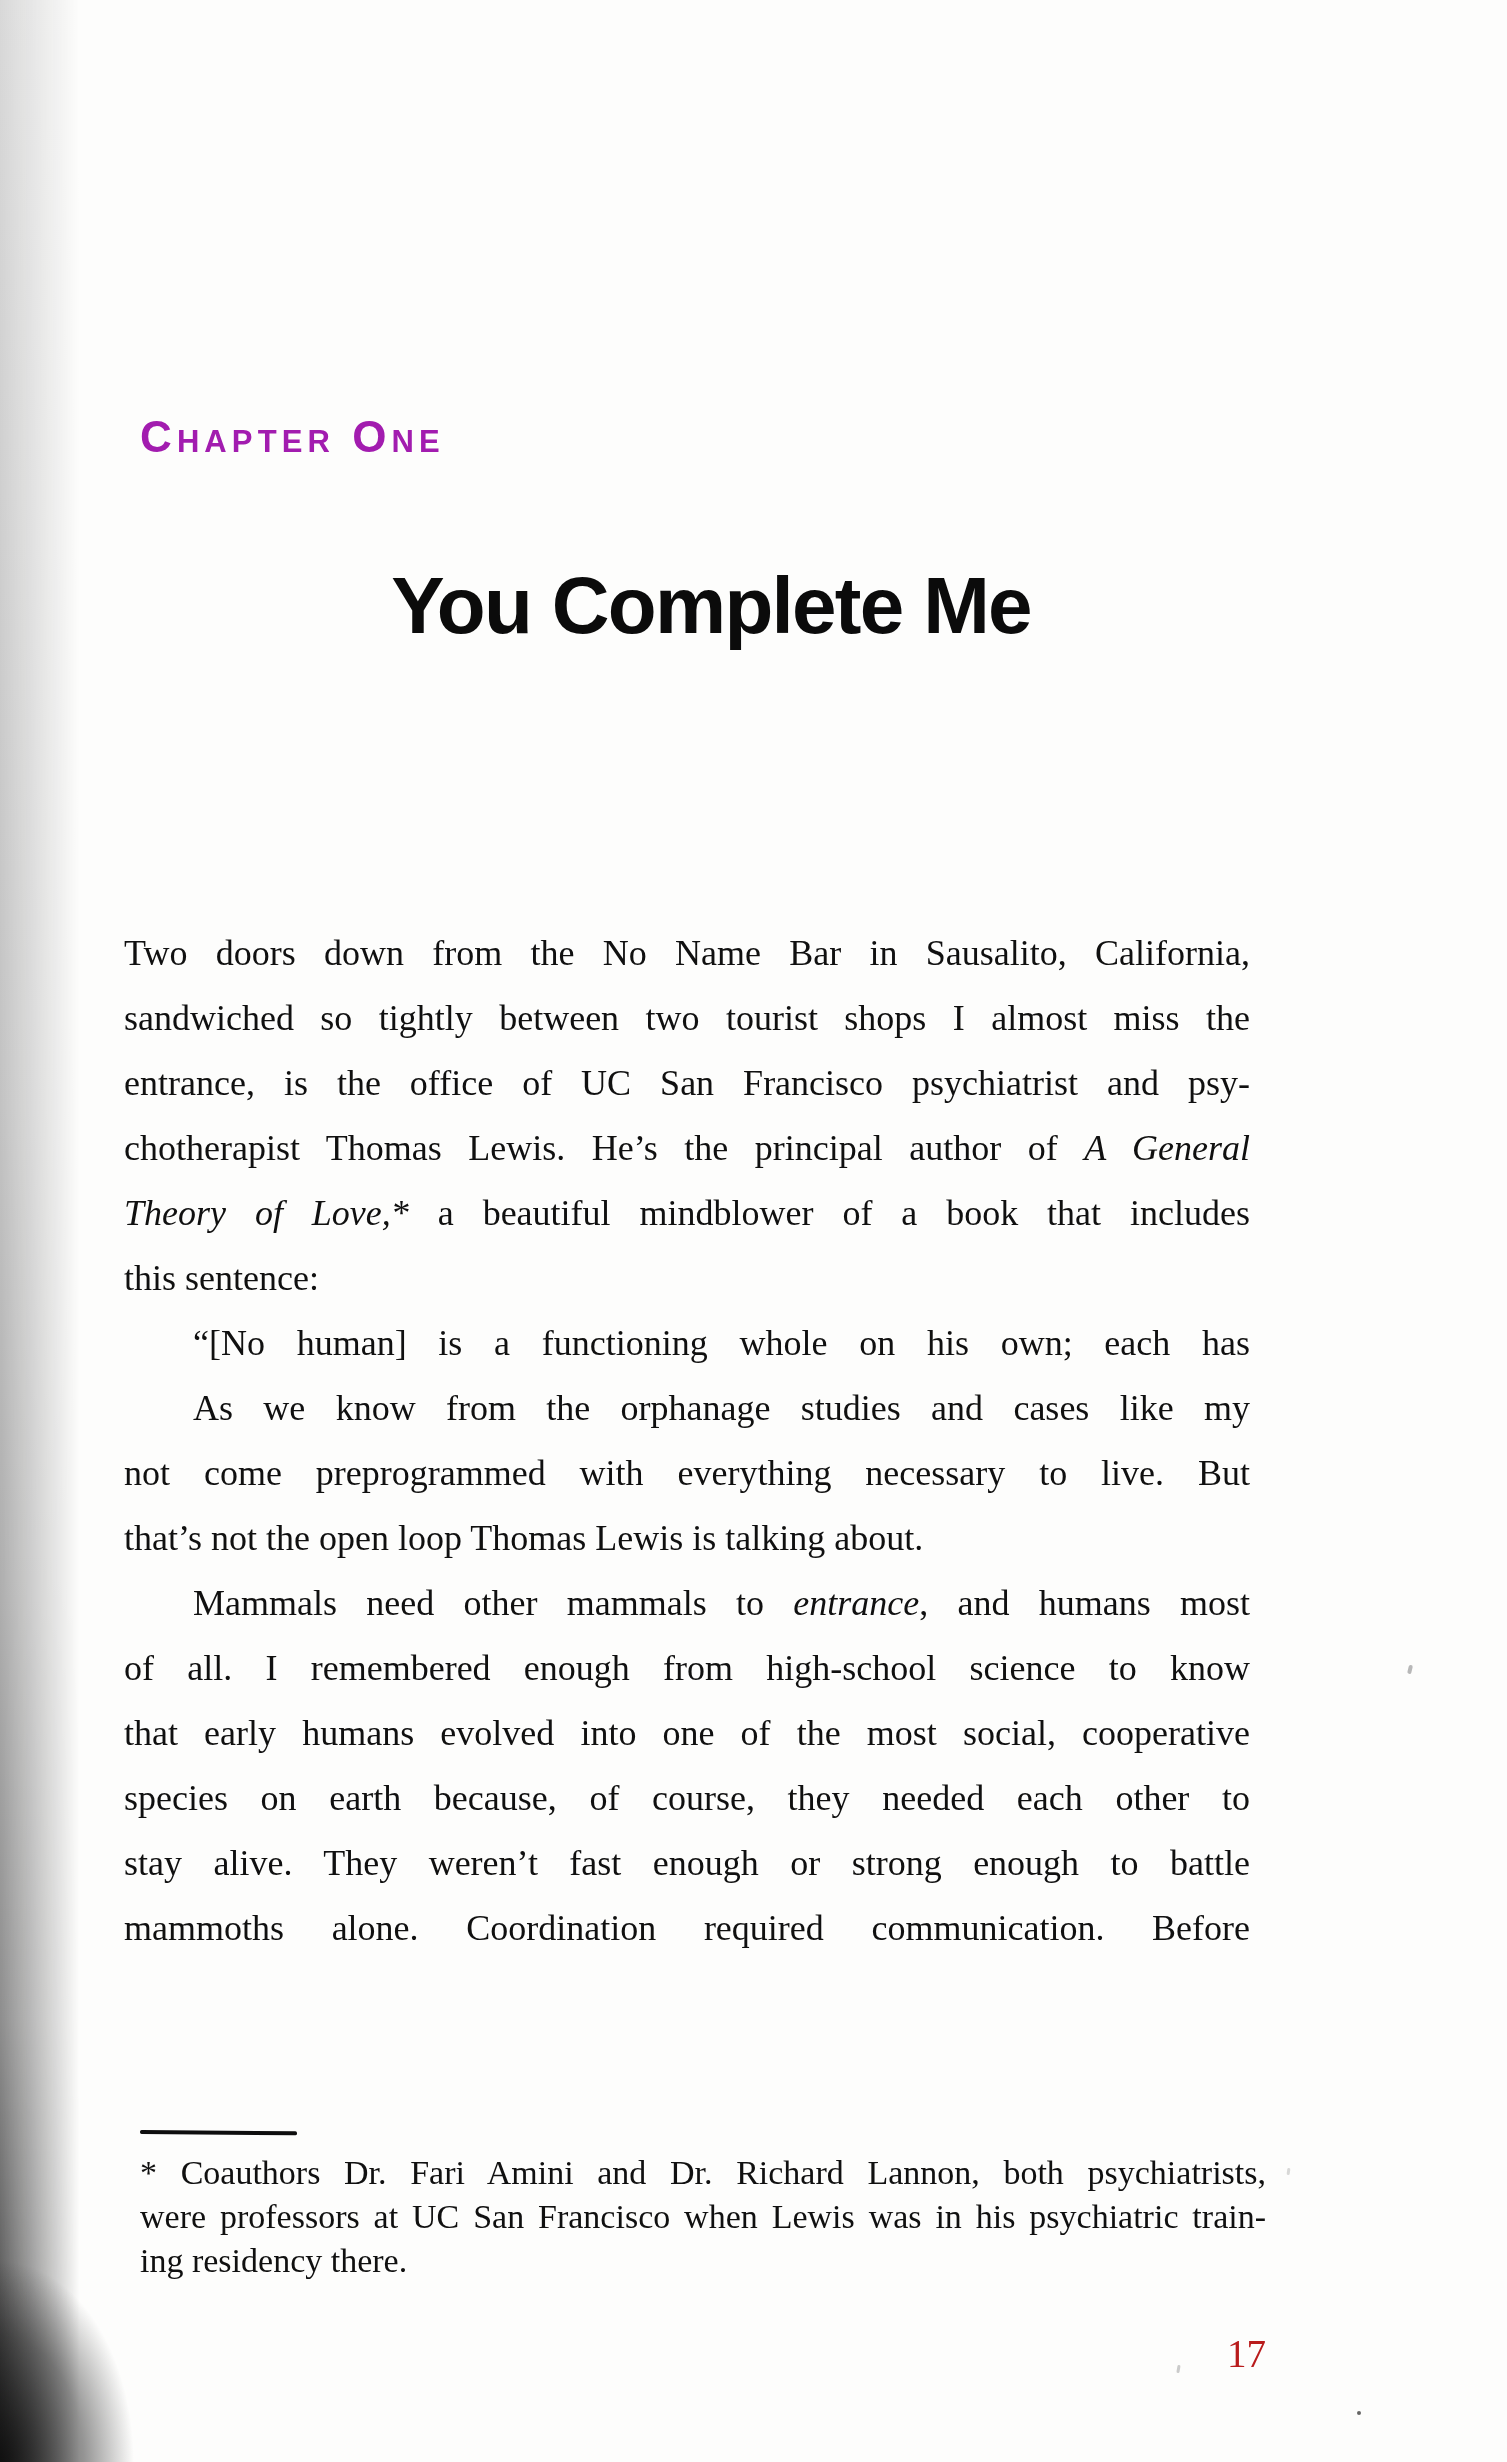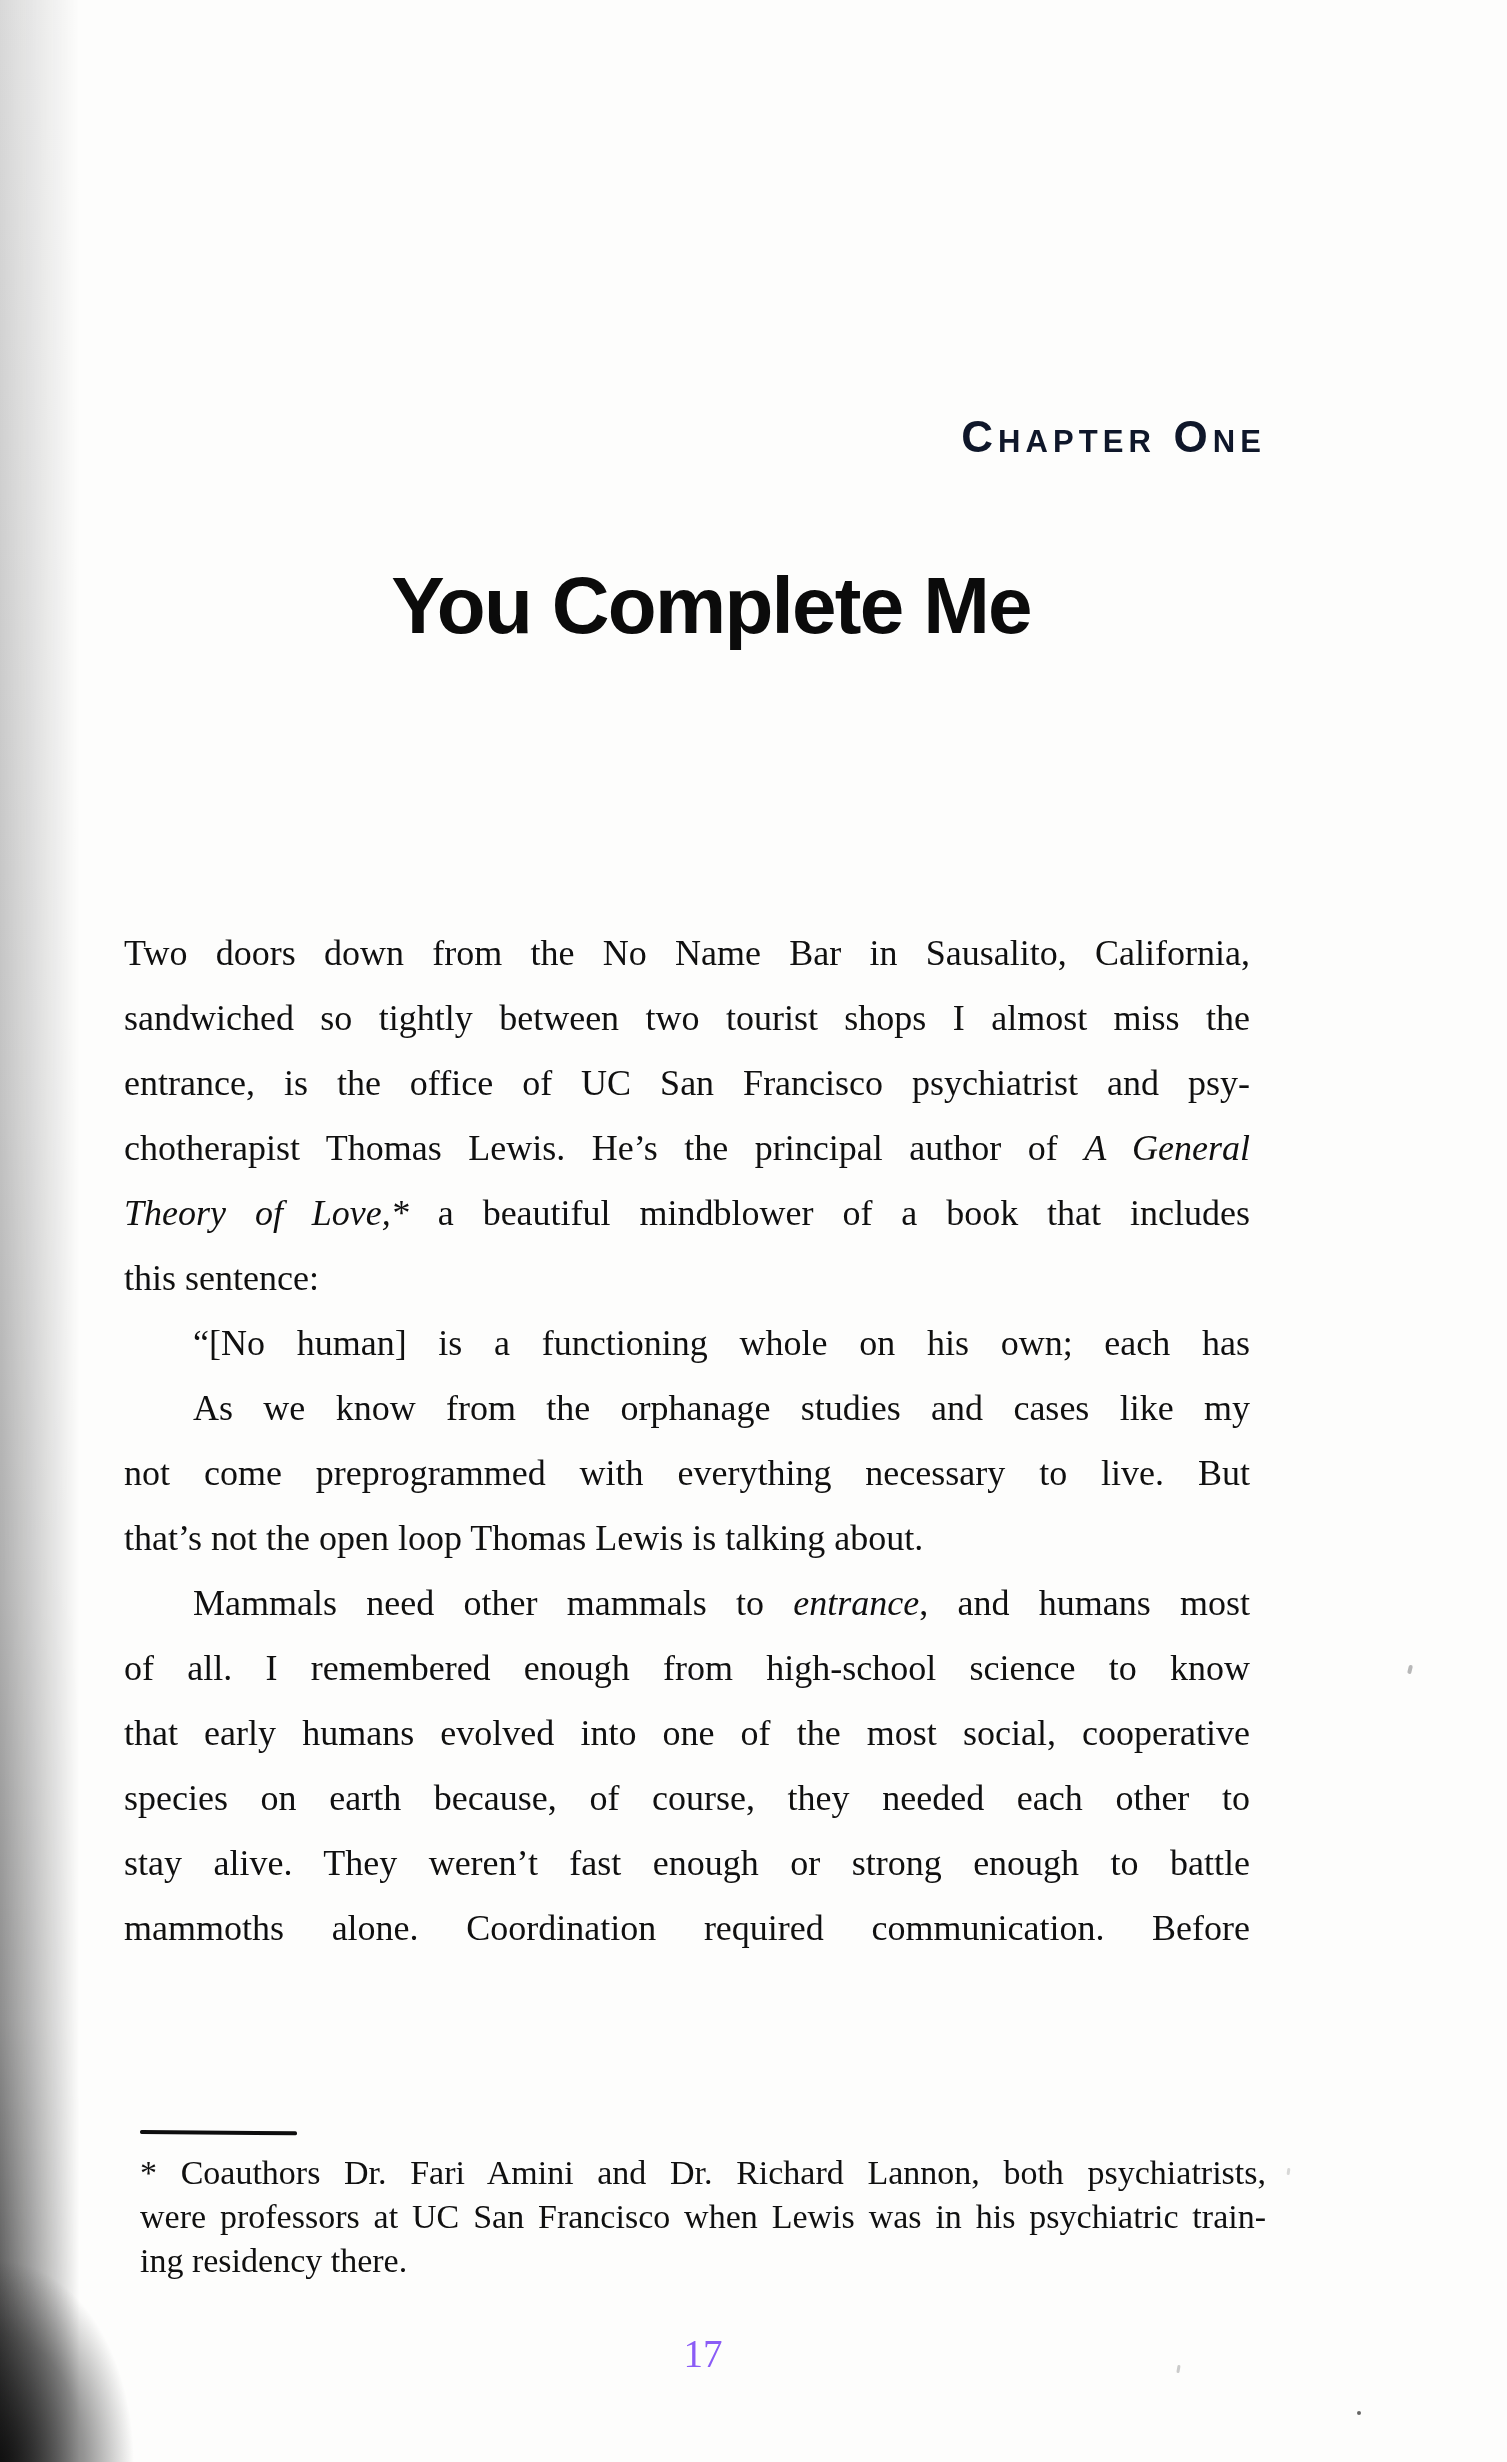--- a/index.html
+++ b/index.html
@@ -29,28 +29,28 @@
     width: 220px; height: 322px;
     background: radial-gradient(186px 279px at 0% 100%,
       rgba(12,12,12,0.88) 0%, rgba(20,20,20,0.45) 45%, rgba(20,20,20,0) 72%);
   }
 
   .chapter {
     position: absolute;
     left: 140px; top: 415px;
     width: 1126px;
     margin: 0;
-    text-align: right;
+    text-align: left;
     font-family: "Liberation Sans", sans-serif;
     font-weight: 700;
     font-size: 44px;
     line-height: 1;
     font-variant: small-caps;
     letter-spacing: 5.1px;
-    color: #0f172a;
+    color: #a21caf;
   }
 
   .title {
     position: absolute;
     left: 148px; top: 562px;
     width: 1126px;
     margin: 0;
     text-align: center;
     font-family: "Liberation Sans", sans-serif;
     font-weight: 700;
@@ -92,25 +92,25 @@
     background: #0e0e0e;
     transform: rotate(0.5deg);
     transform-origin: left center;
     border-radius: 1.7px;
   }
 
   .pageno {
     position: absolute;
     left: 140px; top: 2334px;
     width: 1126px;
-    text-align: center;
+    text-align: right;
     font-family: "Liberation Serif", serif;
     font-size: 39px;
     line-height: 1;
-    color: #8b5cf6;
+    color: #b91c1c;
   }
 
   
   .speck { position: absolute; border-radius: 2.5px; }
   .speck.s1 { left: 1408px; top: 1665px; width: 4.2px; height: 9.3px; background: #8a8a8a; transform: rotate(14deg); opacity: .6; }
   .speck.s2 { left: 1177px; top: 2365px; width: 3.4px; height: 7.6px; background: #9a9a9a; transform: rotate(10deg); opacity: .5; }
   .speck.s3 { left: 1357px; top: 2411px; width: 4.2px; height: 4.2px; background: #4a4a4a; opacity: .85; }
   .speck.s4 { left: 1287px; top: 2168px; width: 3.4px; height: 6.8px; background: #ababab; transform: rotate(8deg); opacity: .45; }
 </style>
 </head>

